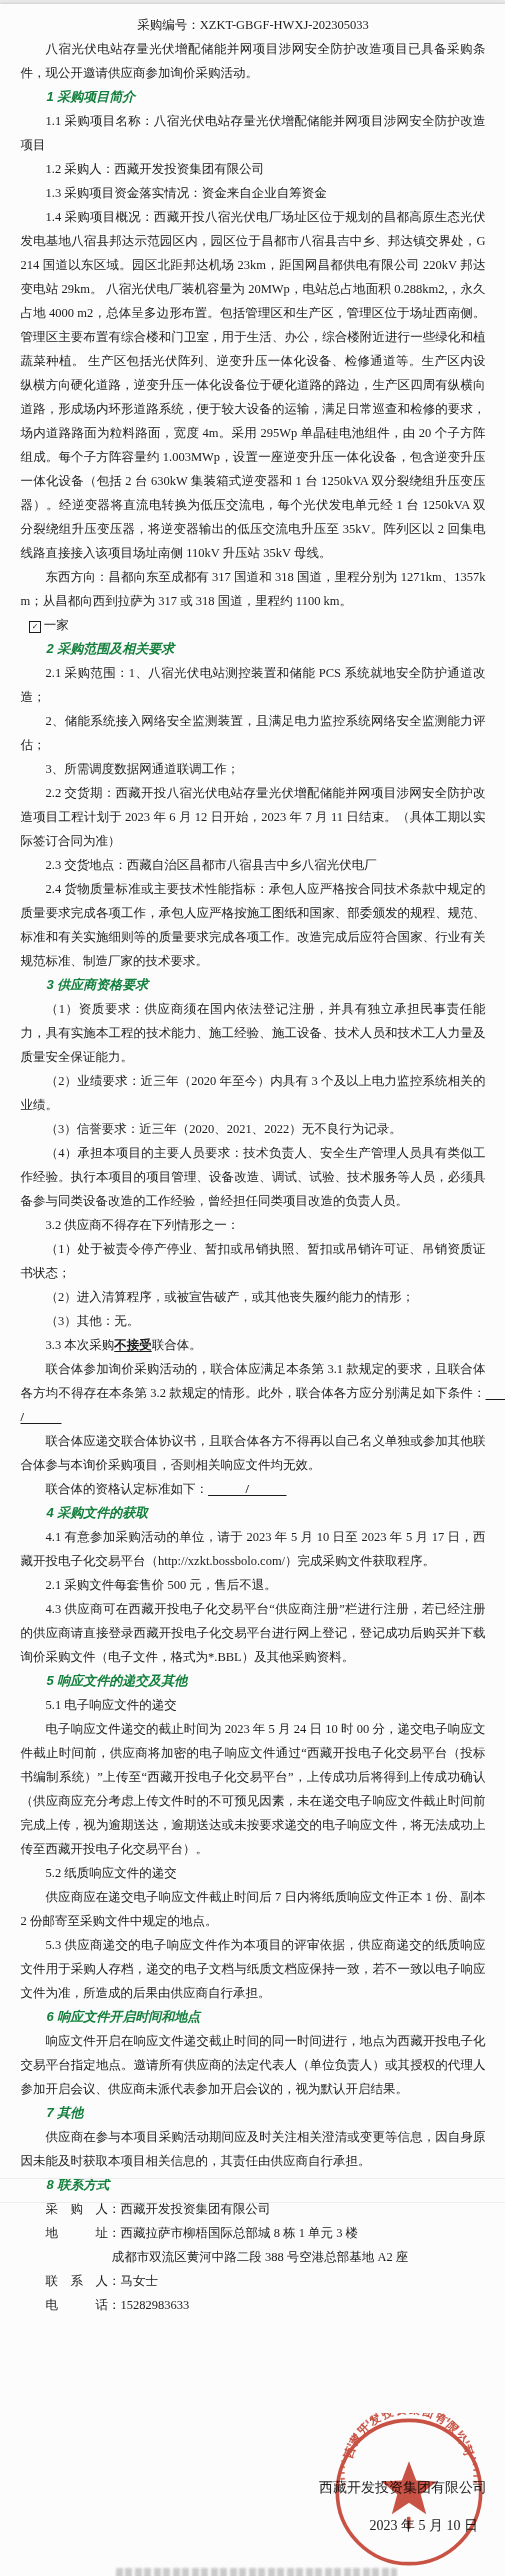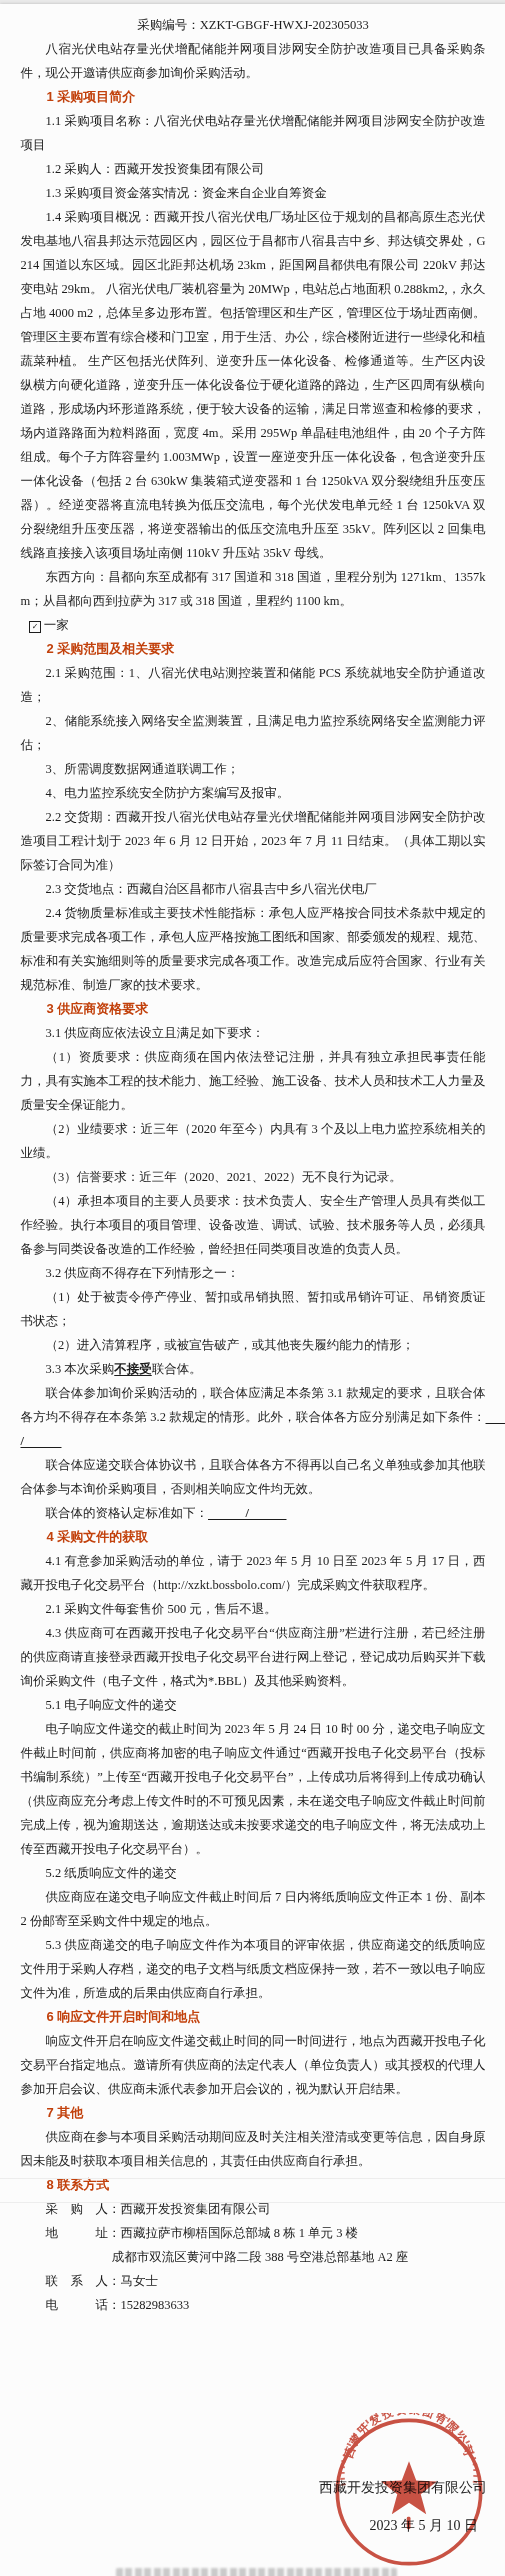--- a/index.html
+++ b/index.html
@@ -25,22 +25,23 @@
     word-break:break-all;
   }
   .center{text-align:center;text-indent:0;}
   .p{text-indent:2em;}
   .chk{text-indent:0.7em;}
   .cont{text-indent:7.3em;}
   .h{
     font-family:"Liberation Sans","DejaVu Sans",sans-serif;
     font-weight:bold;
     font-size:13px;
-    color:#c2410c;
+    color:#15803d;
     text-indent:2em;
+    font-style:italic;
   }
   .u{text-decoration:underline;text-underline-offset:2.2px;font-weight:bold;}
   .box{
     display:inline-block;
     width:9.5px;height:9.5px;
     border:1.1px solid #1c1c1c;
     font-size:8px;line-height:9.5px;
     text-align:center;
     vertical-align:-0.7px;
     margin-right:2.9px;
@@ -91,41 +92,41 @@
       <div class="blk p"><span>1.1 采购项目名称：八宿光伏电站存量光伏增配储能并网项目涉网安全防护改造项目</span></div>
       <div class="blk p"><span>1.2 采购人：西藏开发投资集团有限公司</span></div>
       <div class="blk p"><span>1.3 采购项目资金落实情况：资金来自企业自筹资金</span></div>
       <div class="blk p"><span>1.4 采购项目概况：西藏开投八宿光伏电厂场址区位于规划的昌都高原生态光伏发电基地八宿县邦达示范园区内，园区位于昌都市八宿县吉中乡、邦达镇交界处，G214 国道以东区域。园区北距邦达机场 23km，距国网昌都供电有限公司 220kV 邦达变电站 29km。 八宿光伏电厂装机容量为 20MWp，电站总占地面积 0.288km2,，永久占地 4000 m2，总体呈多边形布置。包括管理区和生产区，管理区位于场址西南侧。管理区主要布置有综合楼和门卫室，用于生活、办公，综合楼附近进行一些绿化和植蔬菜种植。 生产区包括光伏阵列、逆变升压一体化设备、检修通道等。生产区内设纵横方向硬化道路，逆变升压一体化设备位于硬化道路的路边，生产区四周有纵横向道路，形成场内环形道路系统，便于较大设备的运输，满足日常巡查和检修的要求，场内道路路面为粒料路面，宽度 4m。采用 295Wp 单晶硅电池组件，由 20 个子方阵组成。每个子方阵容量约 1.003MWp，设置一座逆变升压一体化设备，包含逆变升压一体化设备（包括 2 台 630kW 集装箱式逆变器和 1 台 1250kVA 双分裂绕组升压变压器）。经逆变器将直流电转换为低压交流电，每个光伏发电单元经 1 台 1250kVA 双分裂绕组升压变压器，将逆变器输出的低压交流电升压至 35kV。阵列区以 2 回集电线路直接接入该项目场址南侧 110kV 升压站 35kV 母线。</span></div>
       <div class="blk p"><span>东西方向：昌都向东至成都有 317 国道和 318 国道，里程分别为 1271km、1357km；从昌都向西到拉萨为 317 或 318 国道，里程约 1100 km。</span></div>
       <div class="blk chk"><span class="box">✓</span><span>一家</span></div>
       <div class="blk h"><span>2 采购范围及相关要求</span></div>
       <div class="blk p"><span>2.1 采购范围：1、八宿光伏电站测控装置和储能 PCS 系统就地安全防护通道改造；</span></div>
       <div class="blk p"><span>2、储能系统接入网络安全监测装置，且满足电力监控系统网络安全监测能力评估；</span></div>
       <div class="blk p"><span>3、所需调度数据网通道联调工作；</span></div>
-      <div class="blk p"><span>4、电力监控系统安全防护方案编写及报审。</span></div>
       <div class="blk p"><span>2.2 交货期：西藏开投八宿光伏电站存量光伏增配储能并网项目涉网安全防护改造项目工程计划于 2023 年 6 月 12 日开始，2023 年 7 月 11 日结束。（具体工期以实际签订合同为准）</span></div>
       <div class="blk p"><span>2.3 交货地点：西藏自治区昌都市八宿县吉中乡八宿光伏电厂</span></div>
       <div class="blk p"><span>2.4 货物质量标准或主要技术性能指标：承包人应严格按合同技术条款中规定的质量要求完成各项工作，承包人应严格按施工图纸和国家、部委颁发的规程、规范、标准和有关实施细则等的质量要求完成各项工作。改造完成后应符合国家、行业有关规范标准、制造厂家的技术要求。</span></div>
       <div class="blk h"><span>3 供应商资格要求</span></div>
-      <div class="blk p"><span>3.1 供应商应依法设立且满足如下要求：</span></div>
       <div class="blk p"><span>（1）资质要求：供应商须在国内依法登记注册，并具有独立承担民事责任能力，具有实施本工程的技术能力、施工经验、施工设备、技术人员和技术工人力量及质量安全保证能力。</span></div>
       <div class="blk p"><span>（2）业绩要求：近三年（2020 年至今）内具有 3 个及以上电力监控系统相关的业绩。</span></div>
       <div class="blk p"><span>（3）信誉要求：近三年（2020、2021、2022）无不良行为记录。</span></div>
       <div class="blk p"><span>（4）承担本项目的主要人员要求：技术负责人、安全生产管理人员具有类似工作经验。执行本项目的项目管理、设备改造、调试、试验、技术服务等人员，必须具备参与同类设备改造的工作经验，曾经担任同类项目改造的负责人员。</span></div>
       <div class="blk p"><span>3.2 供应商不得存在下列情形之一：</span></div>
       <div class="blk p"><span>（1）处于被责令停产停业、暂扣或吊销执照、暂扣或吊销许可证、吊销资质证书状态；</span></div>
       <div class="blk p"><span>（2）进入清算程序，或被宣告破产，或其他丧失履约能力的情形；</span></div>
+      <div class="blk p"><span>（3）其他：无。</span></div>
       <div class="blk p"><span>3.3 本次采购</span><span class="u">不接受</span><span>联合体。</span></div>
       <div class="blk p"><span>联合体参加询价采购活动的，联合体应满足本条第 3.1 款规定的要求，且联合体各方均不得存在本条第 3.2 款规定的情形。此外，联合体各方应分别满足如下条件：</span><span class="u">　　　/　　　</span></div>
       <div class="blk p"><span>联合体应递交联合体协议书，且联合体各方不得再以自己名义单独或参加其他联合体参与本询价采购项目，否则相关响应文件均无效。</span></div>
       <div class="blk p"><span>联合体的资格认定标准如下：</span><span class="u">　　　/　　　</span></div>
       <div class="blk h"><span>4 采购文件的获取</span></div>
       <div class="blk p"><span>4.1 有意参加采购活动的单位，请于 2023 年 5 月 10 日至 2023 年 5 月 17 日，西藏开投电子化交易平台（http://xzkt.bossbolo.com/）完成采购文件获取程序。</span></div>
       <div class="blk p"><span>2.1 采购文件每套售价 500 元，售后不退。</span></div>
       <div class="blk p"><span>4.3 供应商可在西藏开投电子化交易平台“供应商注册”栏进行注册，若已经注册的供应商请直接登录西藏开投电子化交易平台进行网上登记，登记成功后购买并下载询价采购文件（电子文件，格式为*.BBL）及其他采购资料。</span></div>
+      <div class="blk h"><span>5 响应文件的递交及其他</span></div>
       <div class="blk p"><span>5.1 电子响应文件的递交</span></div>
       <div class="blk p"><span>电子响应文件递交的截止时间为 2023 年 5 月 24 日 10 时 00 分，递交电子响应文件截止时间前，供应商将加密的电子响应文件通过“西藏开投电子化交易平台（投标书编制系统）”上传至“西藏开投电子化交易平台”，上传成功后将得到上传成功确认（供应商应充分考虑上传文件时的不可预见因素，未在递交电子响应文件截止时间前完成上传，视为逾期送达，逾期送达或未按要求递交的电子响应文件，将无法成功上传至西藏开投电子化交易平台）。</span></div>
       <div class="blk p"><span>5.2 纸质响应文件的递交</span></div>
       <div class="blk p"><span>供应商应在递交电子响应文件截止时间后 7 日内将纸质响应文件正本 1 份、副本 2 份邮寄至采购文件中规定的地点。</span></div>
       <div class="blk p"><span>5.3 供应商递交的电子响应文件作为本项目的评审依据，供应商递交的纸质响应文件用于采购人存档，递交的电子文档与纸质文档应保持一致，若不一致以电子响应文件为准，所造成的后果由供应商自行承担。</span></div>
       <div class="blk h"><span>6 响应文件开启时间和地点</span></div>
       <div class="blk p"><span>响应文件开启在响应文件递交截止时间的同一时间进行，地点为西藏开投电子化交易平台指定地点。邀请所有供应商的法定代表人（单位负责人）或其授权的代理人参加开启会议、供应商未派代表参加开启会议的，视为默认开启结果。</span></div>
       <div class="blk h"><span>7 其他</span></div>
       <div class="blk p"><span>供应商在参与本项目采购活动期间应及时关注相关澄清或变更等信息，因自身原因未能及时获取本项目相关信息的，其责任由供应商自行承担。</span></div>
       <div class="blk h"><span>8 联系方式</span></div>

